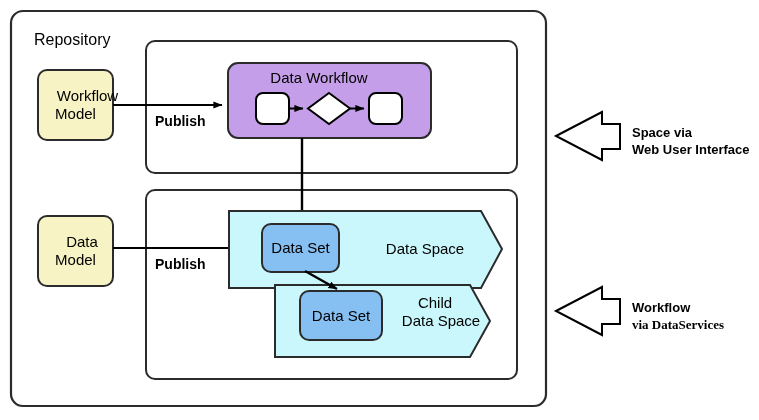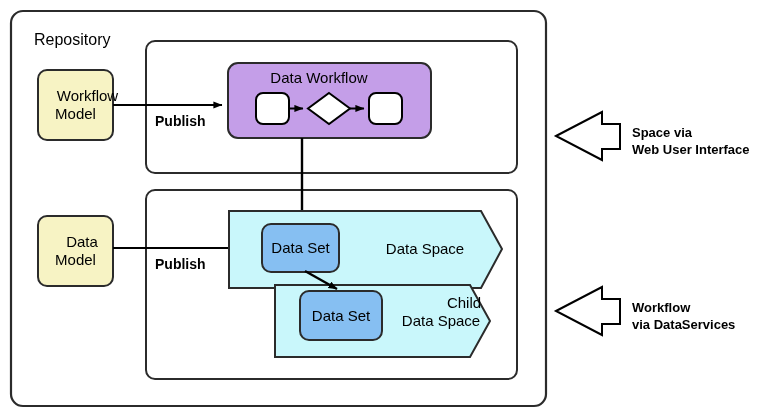--- a/index.html
+++ b/index.html
@@ -117,22 +117,22 @@
   <div class="lbl publish-text" style="left:155px; top:256px;">Publish</div>
 
   <div class="lbl node-text lbl-center" style="left:228px; top:69px; width:182px;">Data Workflow</div>
 
   <div class="lbl node-text lbl-center" style="left:262px; top:239px; width:77px;">Data Set</div>
 
   <div class="lbl node-text lbl-center" style="left:300px; top:307px; width:82px;">Data Set</div>
 
   <div class="lbl node-text lbl-center" style="left:370px; top:240px; width:110px;">Data Space</div>
 
-  <div class="lbl node-text lbl-center" style="left:416px; top:294px; width:96px;text-align:center;">Child</div>
+  <div class="lbl node-text lbl-center" style="left:387px; top:294px; width:96px;text-align:center;">Child</div>
   <div class="lbl node-text lbl-center" style="left:393px; top:312px; width:96px;">Data Space</div>
 
   <div class="lbl callout-text" style="left:632px; top:124px;">Space via</div>
   <div class="lbl callout-text" style="left:632px; top:141px;">Web User Interface</div>
 
   <div class="lbl callout-text" style="left:632px; top:299px;">Workflow</div>
-  <div class="lbl callout-text" style="left:632px; top:316px;">via DataServices</div>
+  <div class="lbl callout-text" style="left:632px; top:316px;font-family:Liberation Serif, serif;">via DataServices</div>
 
 </div>
 
 </body></html>

